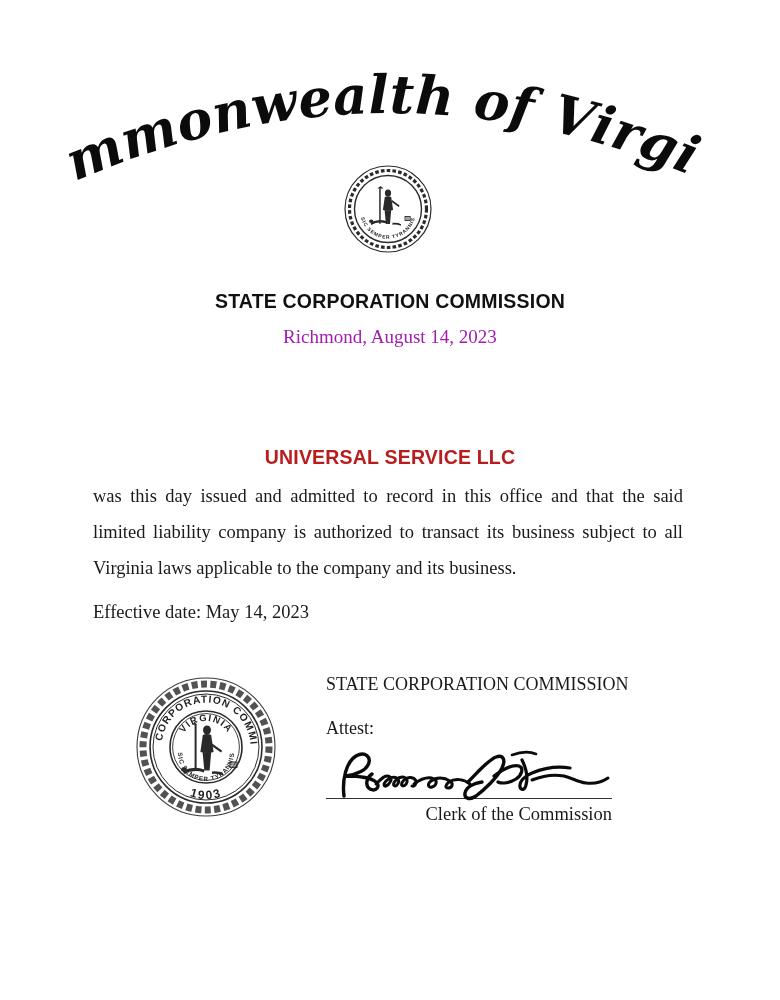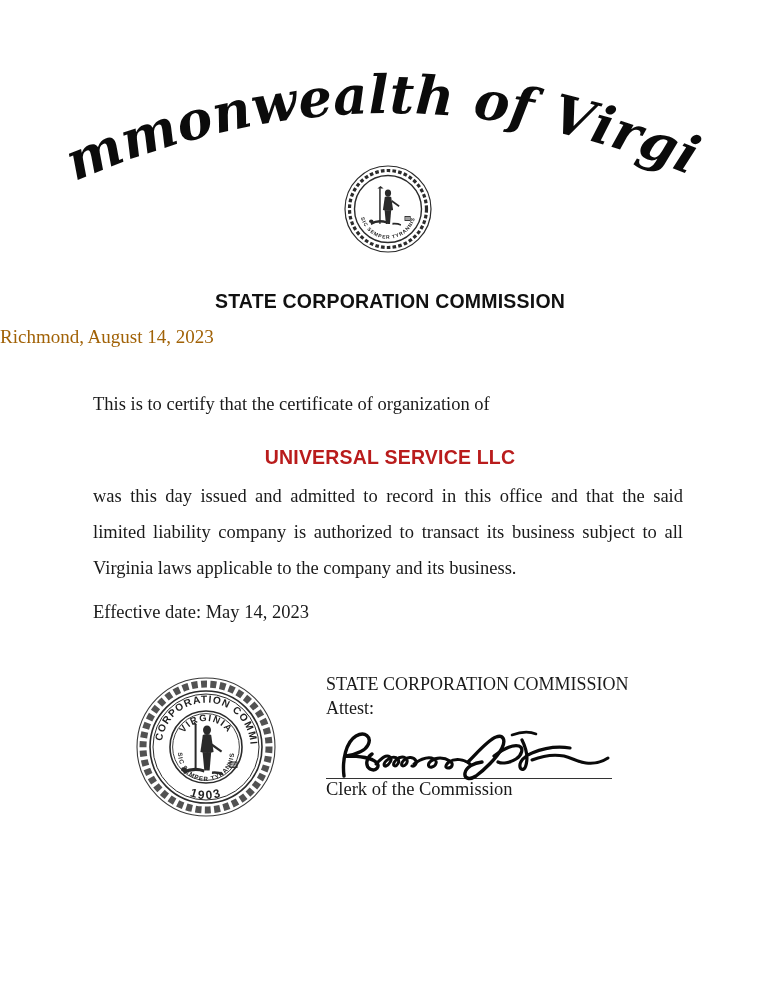--- a/index.html
+++ b/index.html
@@ -61,24 +61,24 @@
     font-weight: bold;
     font-size: 19.5px;
     letter-spacing: 0.2px;
     color: #111;
   }
   .richmond-line {
     position: absolute;
     left: 0;
     top: 326px;
     width: 780px;
-    text-align: left;
+    text-align: center;
     font-family: "Liberation Serif", serif;
     font-size: 19px;
-    color: #a16207;
+    color: #a21caf;
     font-feature-settings: "onum" 1;
   }
 
   
   .certify-line {
     position: absolute;
     left: 93px;
     top: 394px;
     width: 590px;
     font-family: "Liberation Serif", serif;
@@ -142,39 +142,41 @@
     font-size: 18px;
     color: #1a1a1a;
     line-height: 24px;
     white-space: nowrap;
   }
   .sig-attest {
     font-family: "Liberation Serif", serif;
     font-size: 18px;
     color: #1a1a1a;
     line-height: 24px;
+    margin-top: 20px;
   }
   .sig-graphic {
     margin-top: 6px;
     height: 56px;
     width: 290px;
   }
   .sig-graphic svg { display: block; width: 290px; height: 56px; }
   .sig-rule {
     width: 286px;
     height: 1px;
     background: #333;
     margin-top: -4px;
   }
   .sig-caption {
-    text-align: left;
+    text-align: right;
     width: 286px;
     font-family: "Liberation Serif", serif;
     font-size: 18.5px;
     color: #1a1a1a;
+    margin-top: 5px;
   }
 </style>
 </head>
 <body>
 
 <div class="page">
 
   <div class="arch-title">
     <svg viewBox="0 0 780 130" xmlns="http://www.w3.org/2000/svg">
       <defs>
@@ -221,21 +223,20 @@
       </g>
       <rect x="62" y="52.5" width="5.2" height="4" fill="none" stroke="#2a2a2a" stroke-width="0.9"></rect>
       <path d="M62.6 53.4 h4 M62.6 54.6 h4 M62.6 55.7 h4" stroke="#2a2a2a" stroke-width="0.5"></path>
     </svg>
   </div>
 
   <div class="scc-heading">STATE CORPORATION COMMISSION</div>
 
   <div class="richmond-line">Richmond, August 14, 2023</div>
 
-  <div class="certify-line">This is to certify that the certificate of organization of</div>
 
   <div class="entity-name">UNIVERSAL SERVICE LLC</div>
 
   <div class="body-para">was this day issued and admitted to record in this office and that the said limited liability company is authorized to transact its business subject to all Virginia laws applicable to the company and its business.</div>
 
   <div class="effective-date">Effective date: May 14, 2023</div>
 
   <div class="seal-bottom">
     <svg viewBox="0 0 176 142" xmlns="http://www.w3.org/2000/svg">
       <g transform="translate(88,71)">

